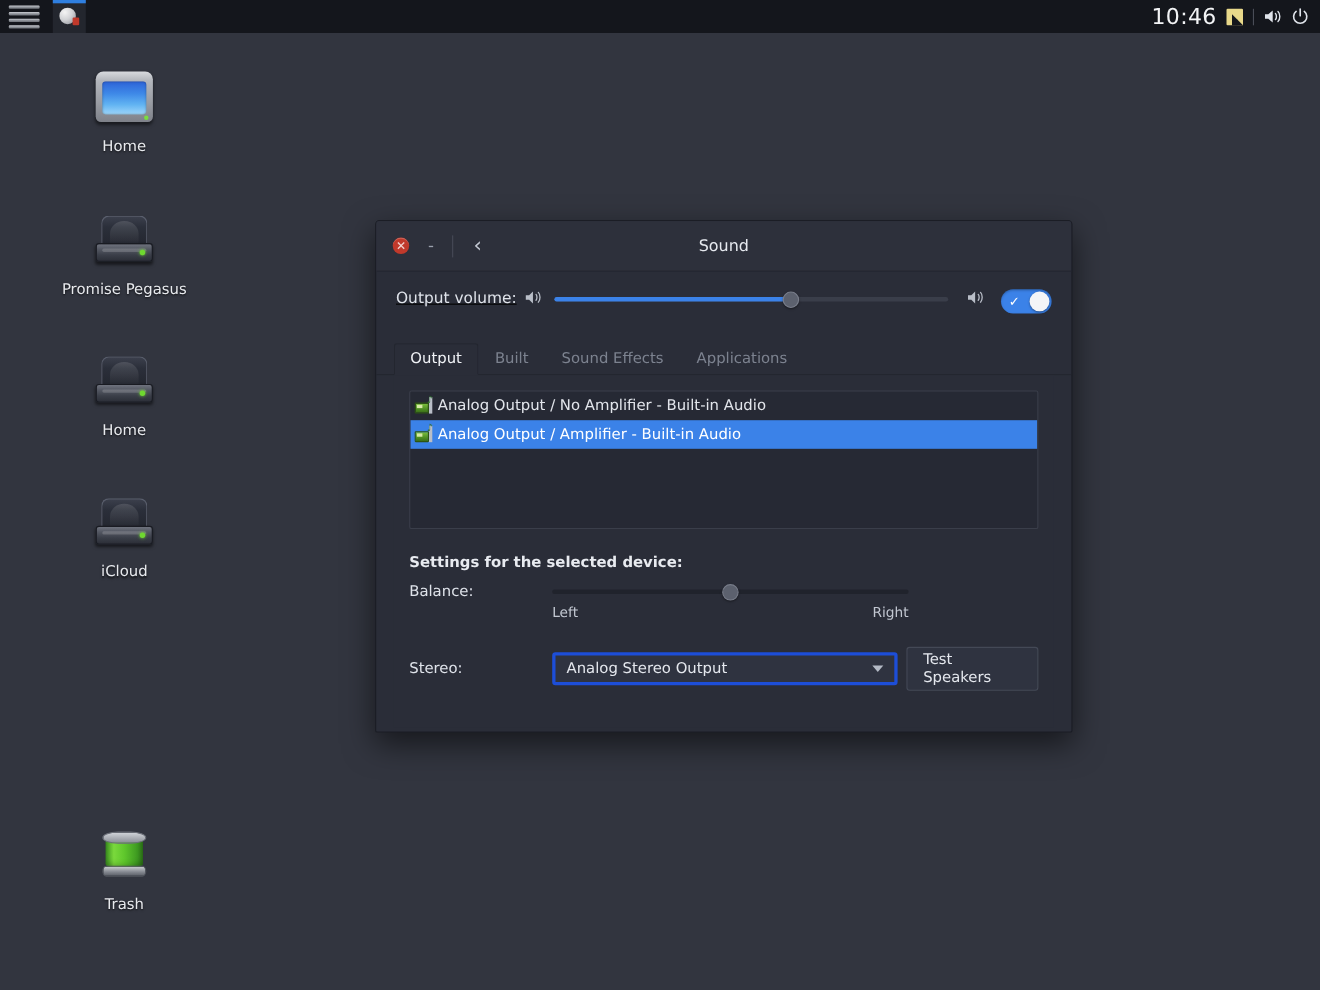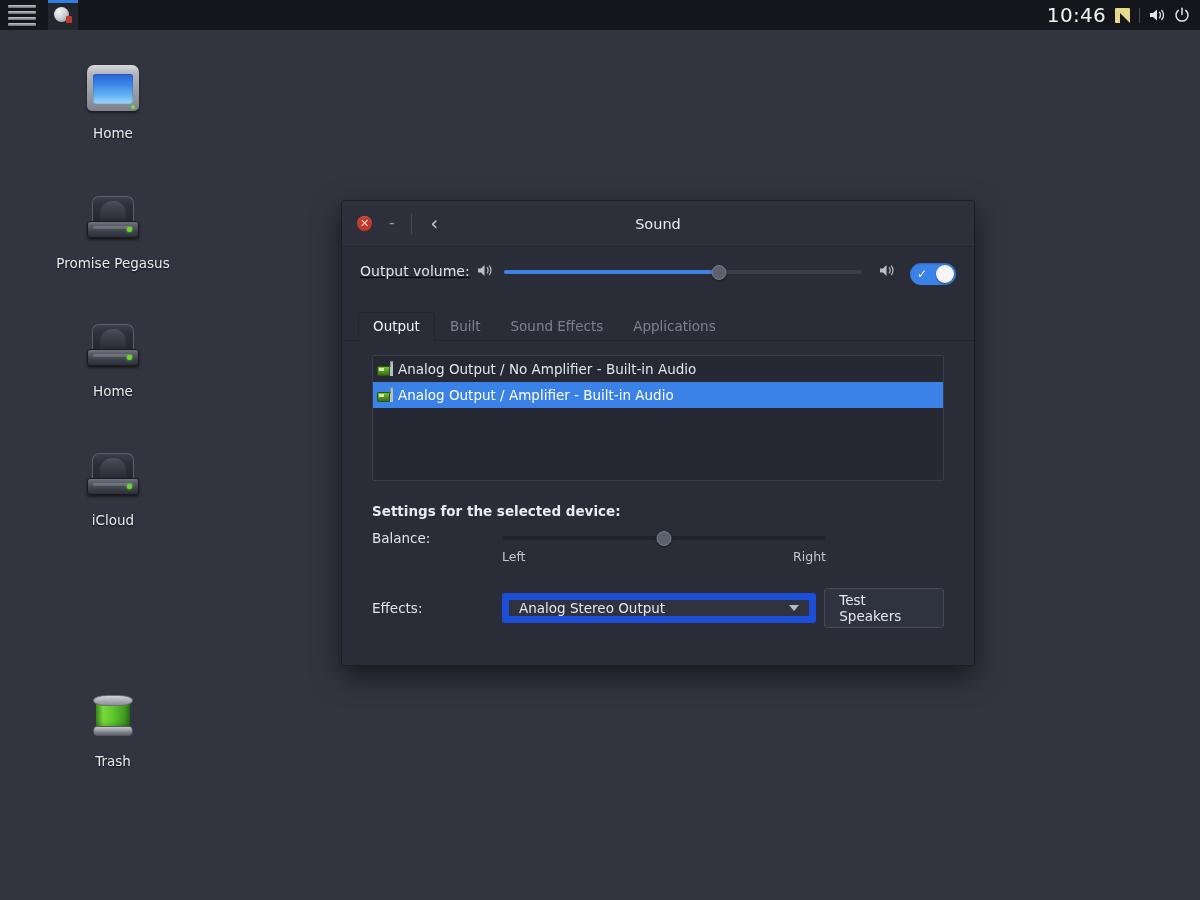--- a/index.html
+++ b/index.html
@@ -533,21 +533,21 @@
     font-size: 12.5px;
     margin-top: 2px;
   }
 
   #profile-row { margin-top: 24px; }
 
   #profile-select {
     width: 324px;
     height: 30px;
     background: #2f3340;
-    border: 7px solid #1d4ed8;
+    border: 3px solid #1d4ed8;
     border-radius: 3px;
     color: #e4e7ed;
     font-size: 13.5px;
     display: flex;
     align-items: center;
     padding: 0 10px;
     cursor: pointer;
     position: relative;
   }
   #profile-select .caret {
@@ -659,21 +659,21 @@
         <span class="base">
           <span class="slit"></span>
           <span class="led"></span>
         </span>
       </span>
     </span>
     <span class="label">iCloud</span>
   </div>
 
 
-  <div class="desk-icon" style="left:48px; top:658px;">
+  <div class="desk-icon" style="left:48px; top:719px;">
     <span class="glyph">
       <span class="ic-trash">
         <span class="body"></span>
         <span class="lid"></span>
         <span class="foot"></span>
       </span>
     </span>
     <span class="label">Trash</span>
   </div>
 </div>
@@ -759,21 +759,21 @@
           <span class="slider-knob" id="bal-knob" style="left: 50%;"></span>
         </span>
       </div>
 
       <div id="balance-ends">
         <span>Left</span>
         <span>Right</span>
       </div>
 
       <div class="form-row" id="profile-row">
-        <span class="form-label">Effects:</span>
+        <span class="form-label">Stereo:</span>
         <span id="profile-select">
           <span>Analog Stereo Output</span>
           <span class="caret"></span>
         </span>
         <span id="test-speakers">Test Speakers</span>
       </div>
 
     </div>
   </div>
 </div>

